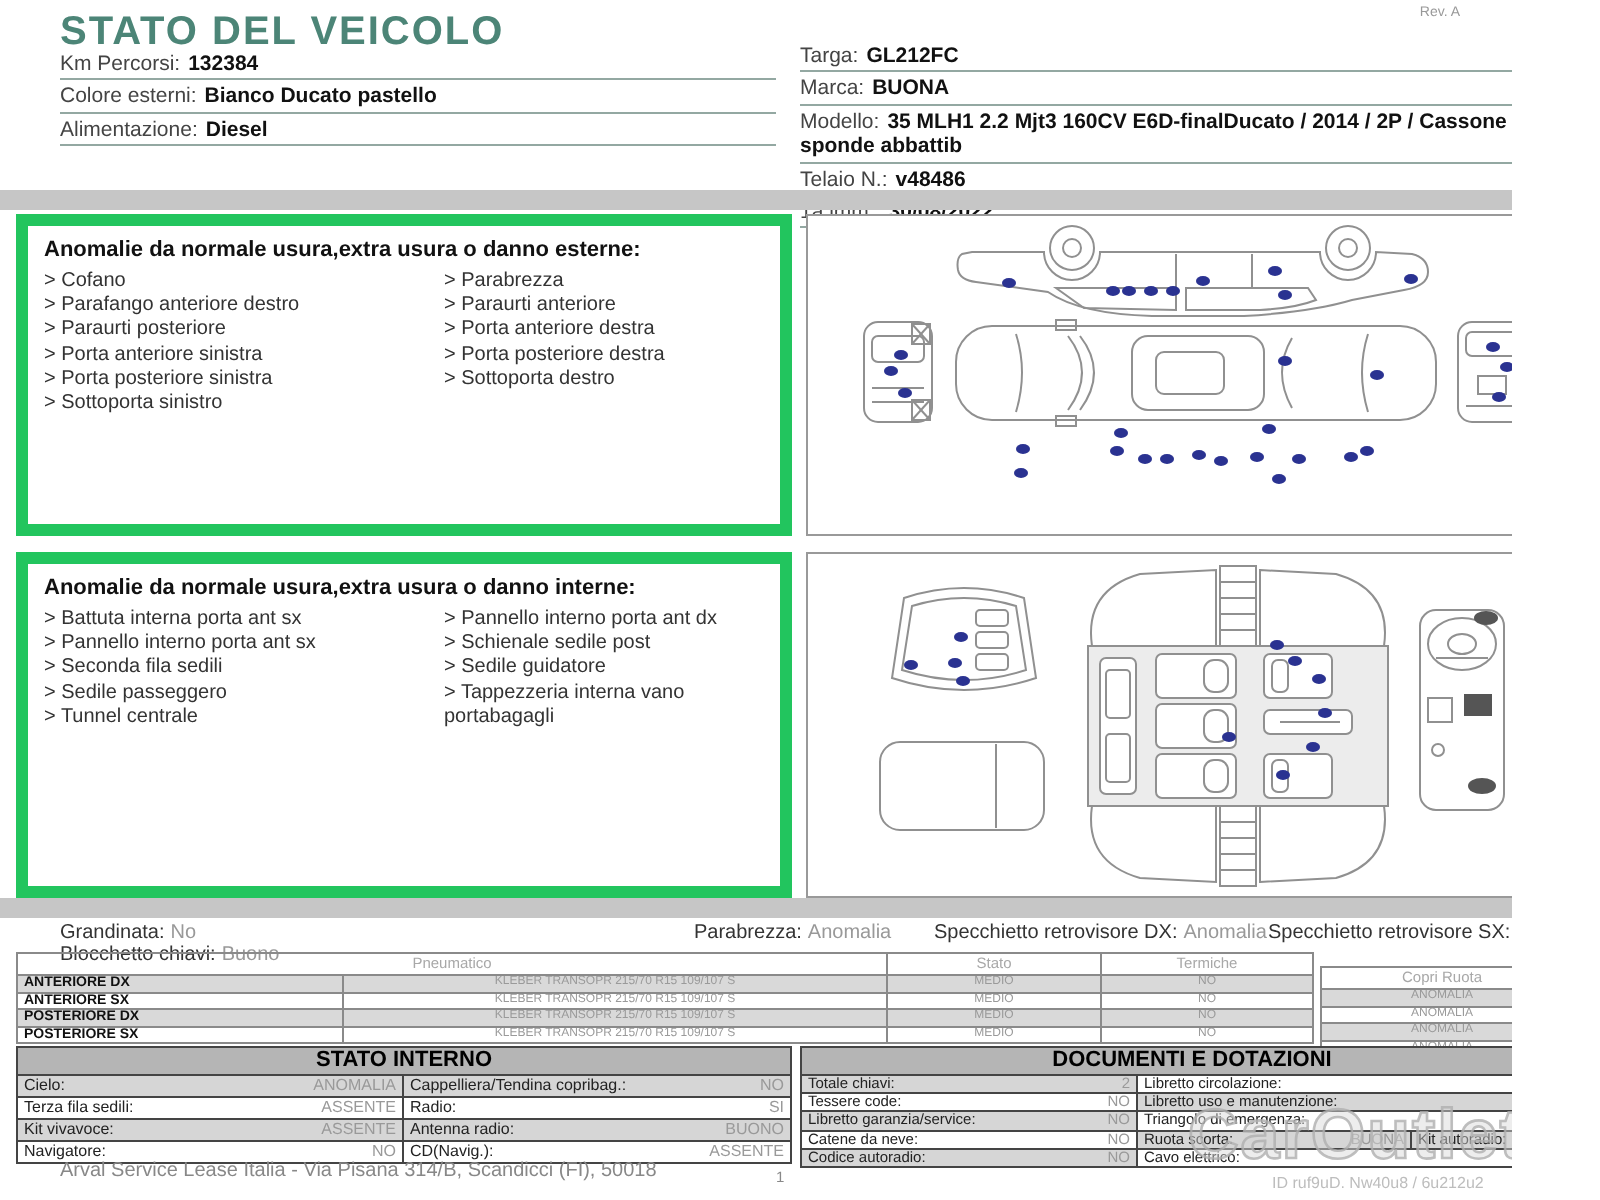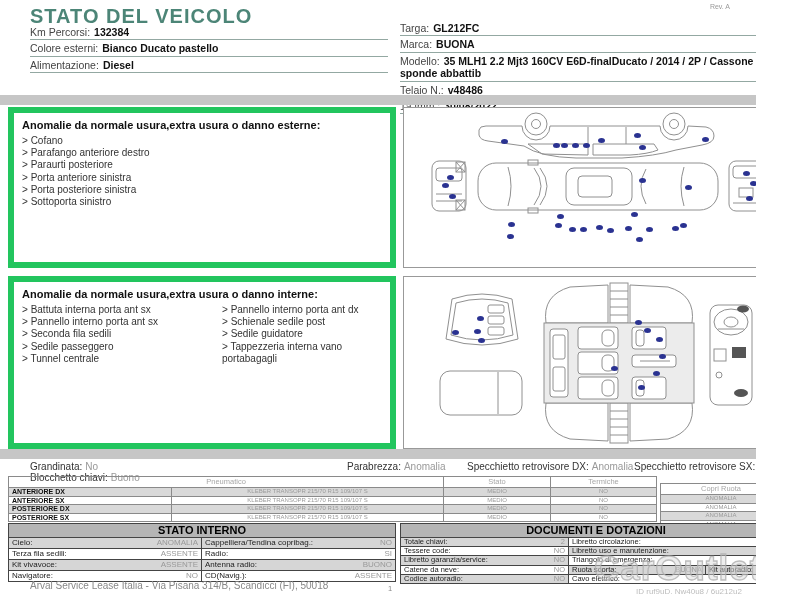--- a/index.html
+++ b/index.html
@@ -105,20 +105,27 @@
   <div class="panel panel-ext">
     <div class="panel-title">Anomalie da normale usura,extra usura o danno esterne:</div>
     <div class="panel-cols">
       <div class="pcol">
         <div class="pitem">Cofano</div>
         <div class="pitem">Parafango anteriore destro</div>
         <div class="pitem">Paraurti posteriore</div>
         <div class="pitem">Porta anteriore sinistra</div>
         <div class="pitem">Porta posteriore sinistra</div>
         <div class="pitem">Sottoporta sinistro</div>
+      </div>
+      <div class="pcol">
+        <div class="pitem">Parabrezza</div>
+        <div class="pitem">Paraurti anteriore</div>
+        <div class="pitem">Porta anteriore destra</div>
+        <div class="pitem">Porta posteriore destra</div>
+        <div class="pitem">Sottoporta destro</div>
       </div>
     </div>
   </div>
 
   <div class="diagram diagram-ext">
     <svg class="dsvg" width="387" height="159" viewBox="0 0 387 159">
       <g stroke="#909090" fill="none" stroke-width="1">
 
         <g transform="translate(74,52) scale(1,-1)">
           <path d="M3,33 Q0,31 1,25 Q2,20 10,19 L46,14 Q62,3 98,2 L144,2 Q178,4 198,10 L224,15 Q236,17 236,24 Q236,31 228,33 L210,34 A14,14 0 0 0 182,34 L72,34 A14,14 0 0 0 44,34 L8,34 Z"></path>

